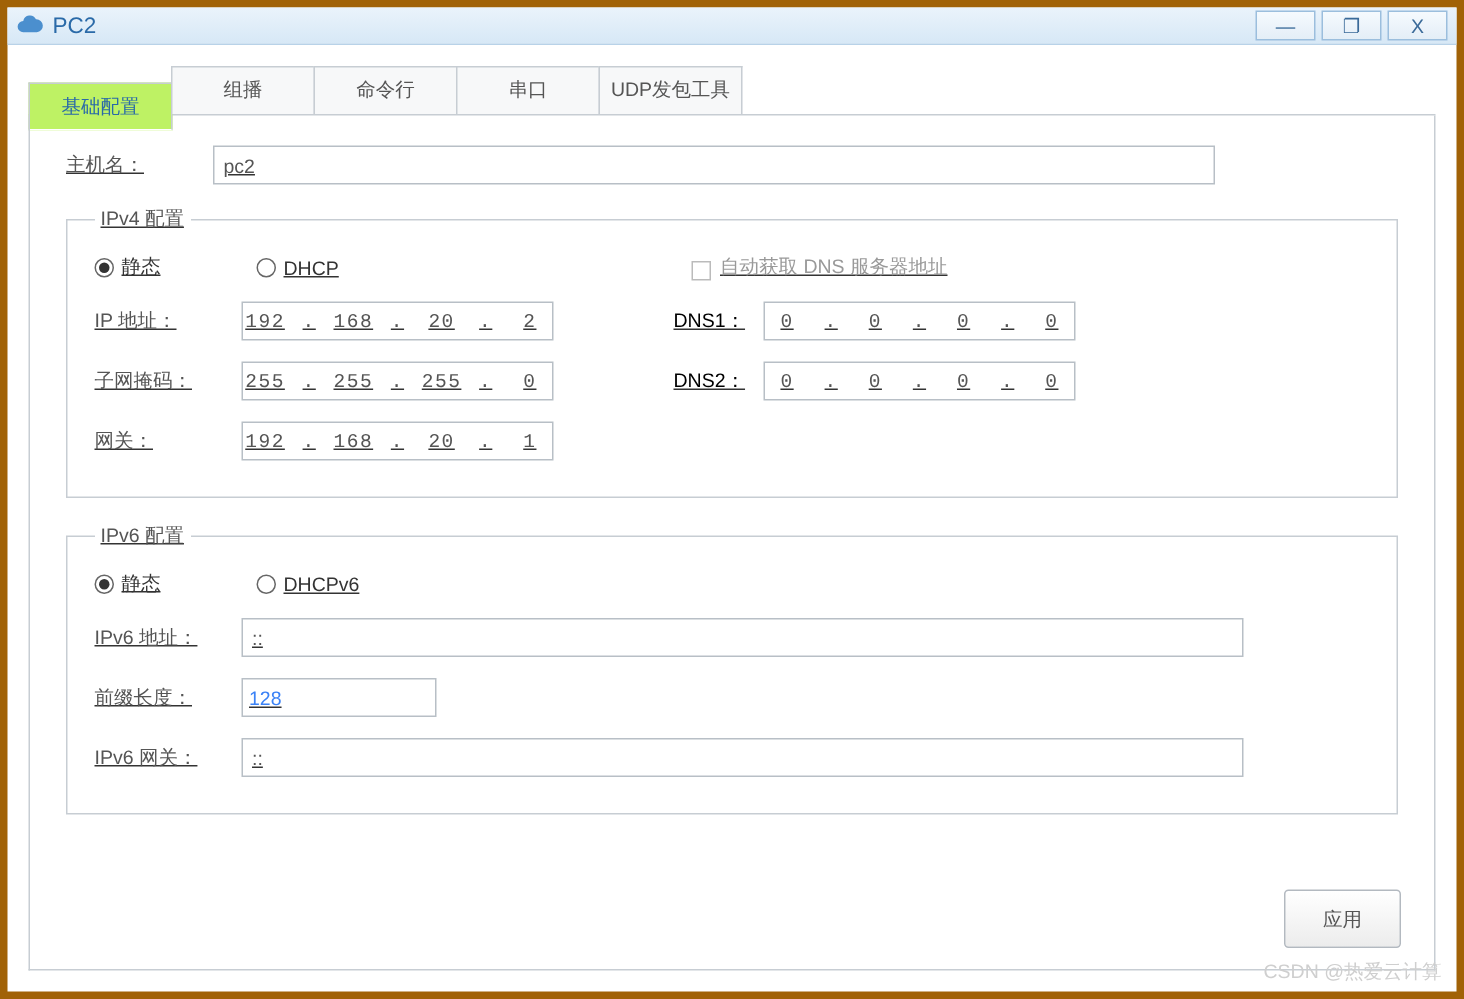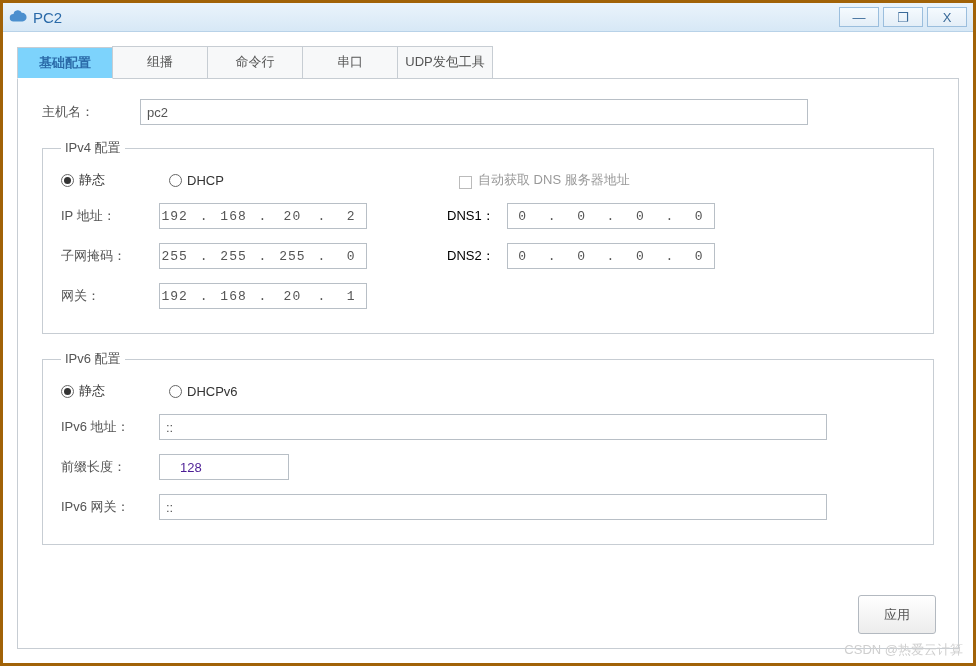--- a/index.html
+++ b/index.html
@@ -7,21 +7,21 @@
     margin: 0;
     font-family: "Microsoft YaHei", Arial, sans-serif;
     font-size: 13px;
     background: #f0f0f0;
     color: #333;
   }
   .window {
     width: 976px;
     height: 666px;
     background: #fff;
-    border: 3px solid #a16207;
+    border: 5px solid #a16207;
     display: flex;
     flex-direction: column;
     position: relative;
   }
   .titlebar {
     height: 30px;
     background: linear-gradient(#eaf3fb, #d7e8f6);
     border-bottom: 1px solid #b8d2e8;
     display: flex;
     align-items: center;
@@ -63,32 +63,33 @@
     text-align: center;
     border: 1px solid #c7cdd3;
     border-bottom: none;
     background: #f7f8f9;
     margin-right: -1px;
     color: #555;
     cursor: pointer;
     position: relative;
   }
   .tab.active {
-    background: #7dd3fc;
+    background: #bef264;
     color: #2a6aa8;
-    font-weight: 700;
+    font-weight: 400;
     border-bottom: 1px solid #fff;
-    top: 1px;
+    top: 11px;
   }
   .panel {
     border: 1px solid #c7cdd3;
     border-top: none;
     padding: 20px 24px 12px 24px;
     height: 570px;
     position: relative;
+    text-decoration: underline;
   }
   .row {
     display: flex;
     align-items: center;
     margin-bottom: 14px;
   }
   .label {
     width: 98px;
     color: #555;
   }
@@ -144,21 +145,21 @@
   .radio.checked .dot::after {
     content:""; width:7px;height:7px;background:#333;border-radius:50%;
   }
   .checkbox {
     display:flex;align-items:flex-end;cursor:pointer;color:#999;
   }
   .checkbox .box {
     width:13px;height:13px;border:1px solid #bbb;margin-right:6px;background:#fff;
   }
   .lbl2 { width:60px; color:#000000; display:inline-block;}
-  .small-input { width:130px; height:26px; border:1px solid #b8bfc6; padding:0 20px; font-family:inherit;font-size:13px;color:#4c1d95;}
+  .small-input { width:130px; height:26px; border:1px solid #b8bfc6; padding:0 4px; font-family:inherit;font-size:13px;color:#3b82f6;}
   .apply-btn {
     position:absolute; right:22px; bottom:14px;
     width:78px;height:39px;
     border:1px solid #b3b9c0;
     background:linear-gradient(#ffffff,#ececec);
     border-radius:3px;
     color:#555;
     cursor:pointer;
     display:flex;align-items:center;justify-content:center;
   }

